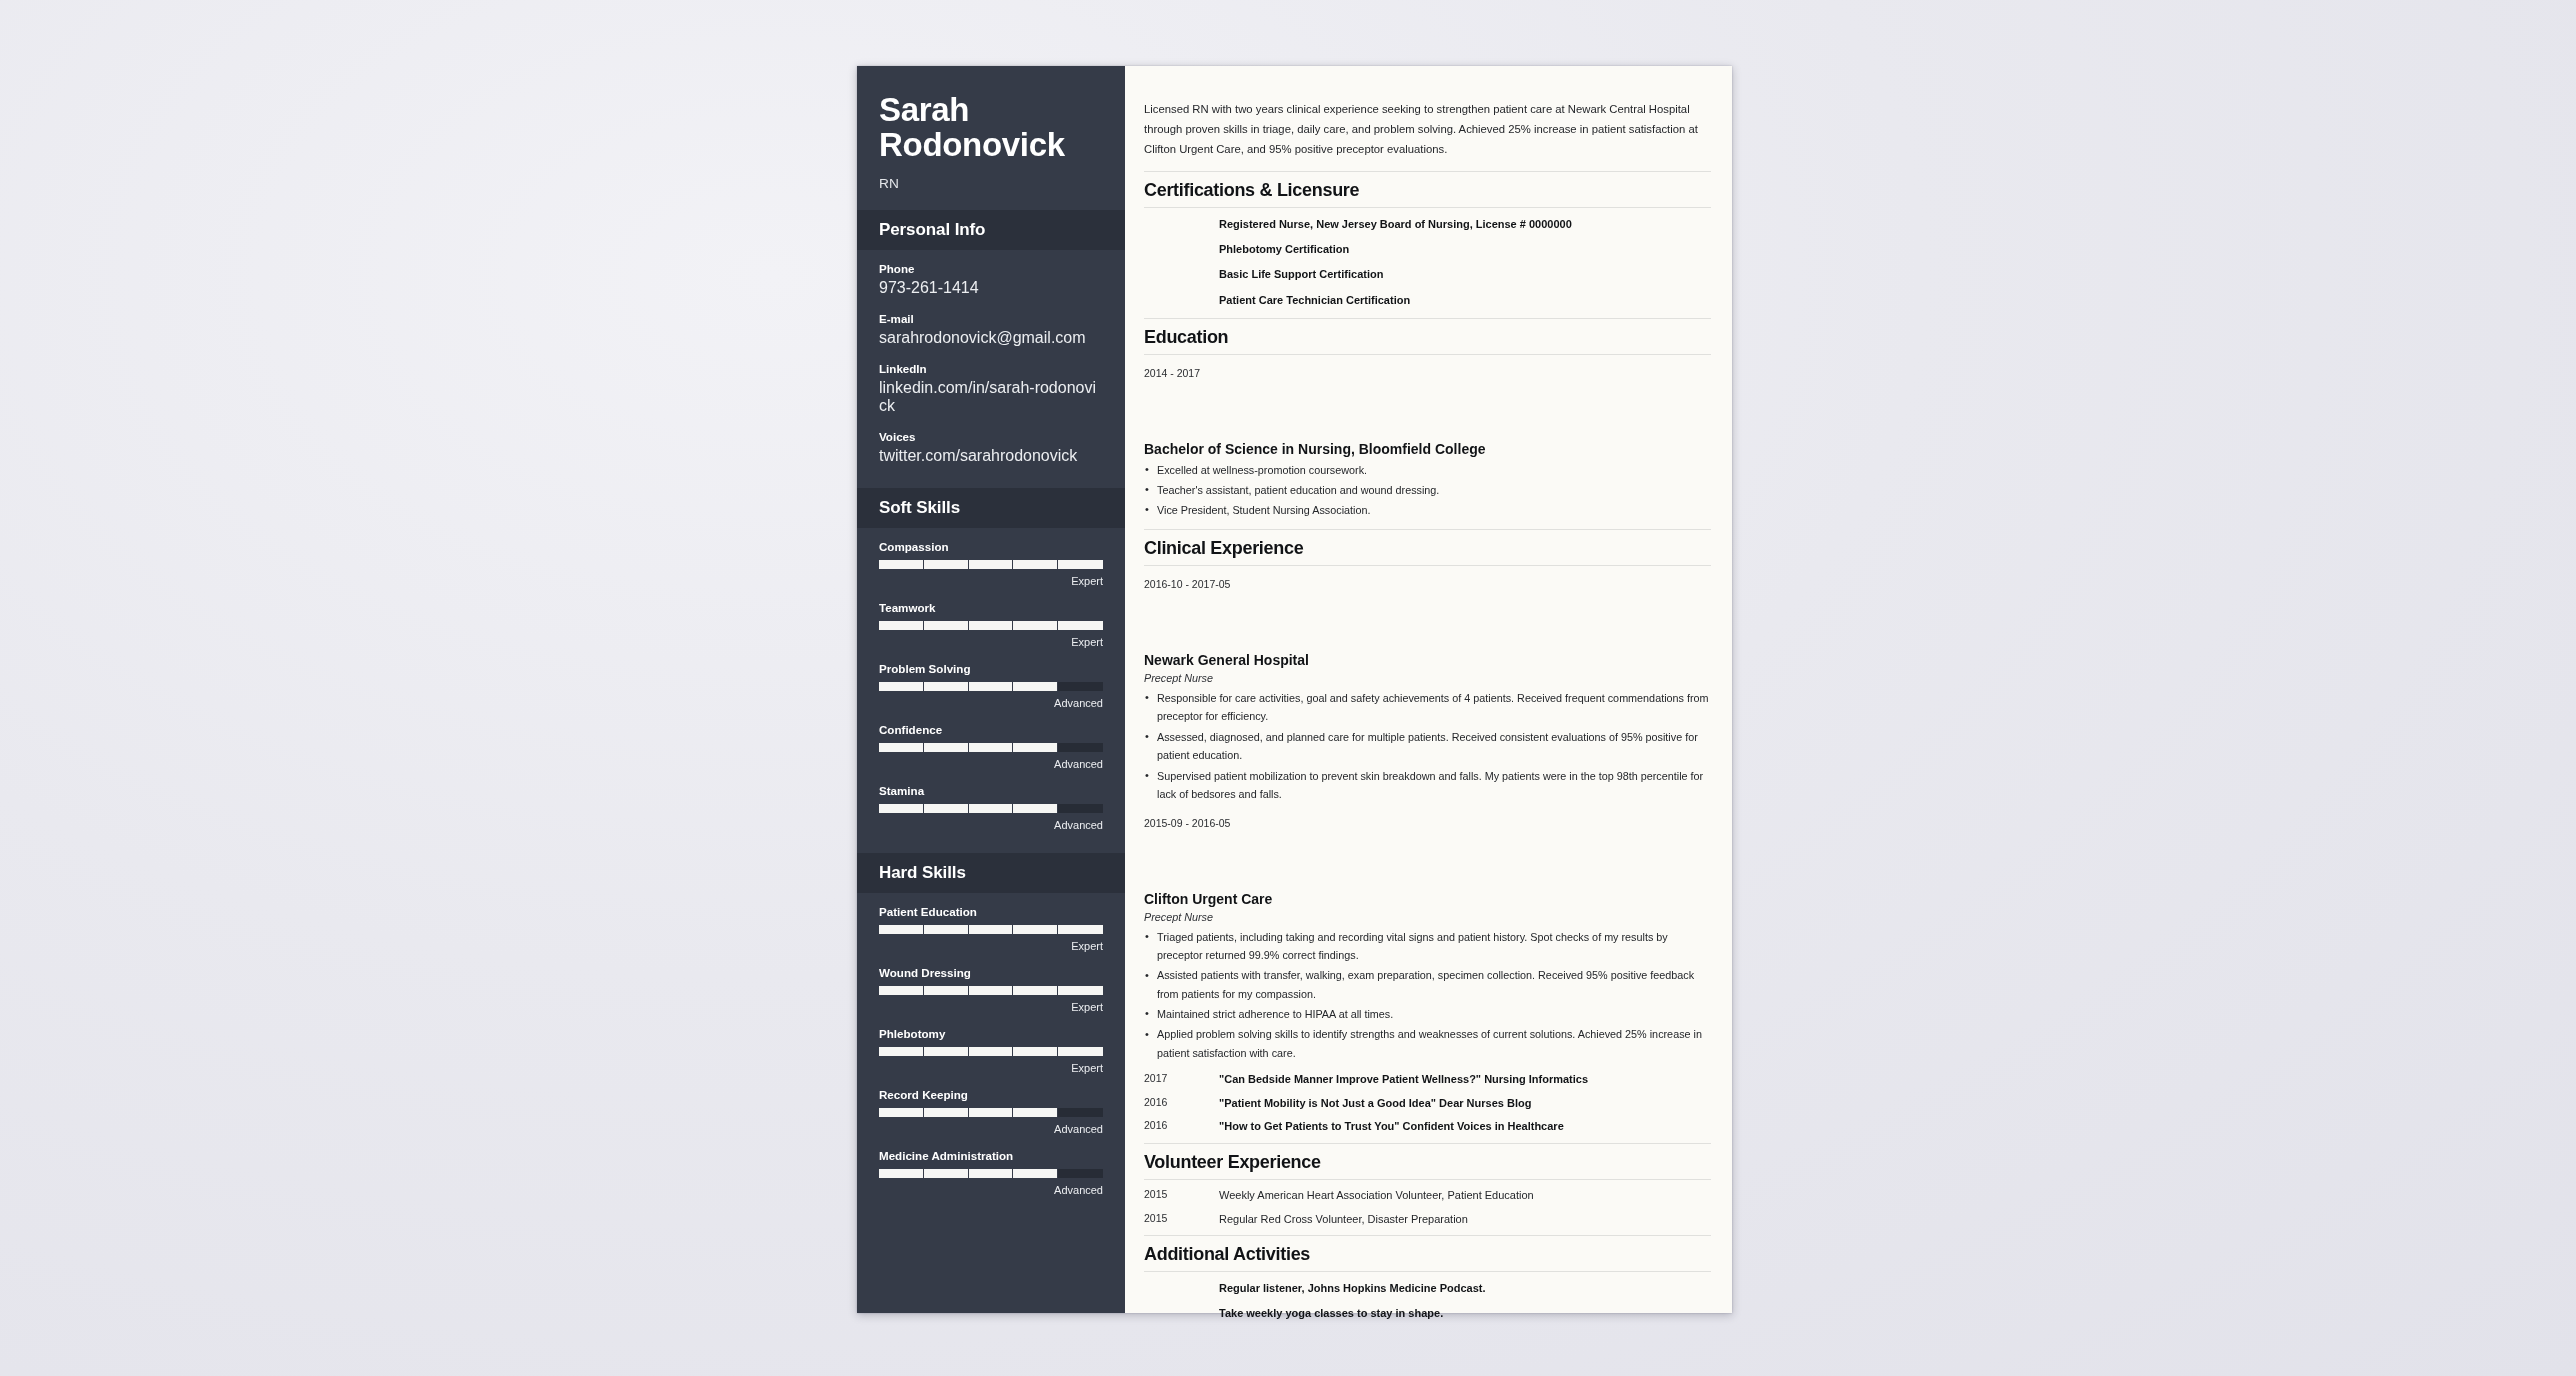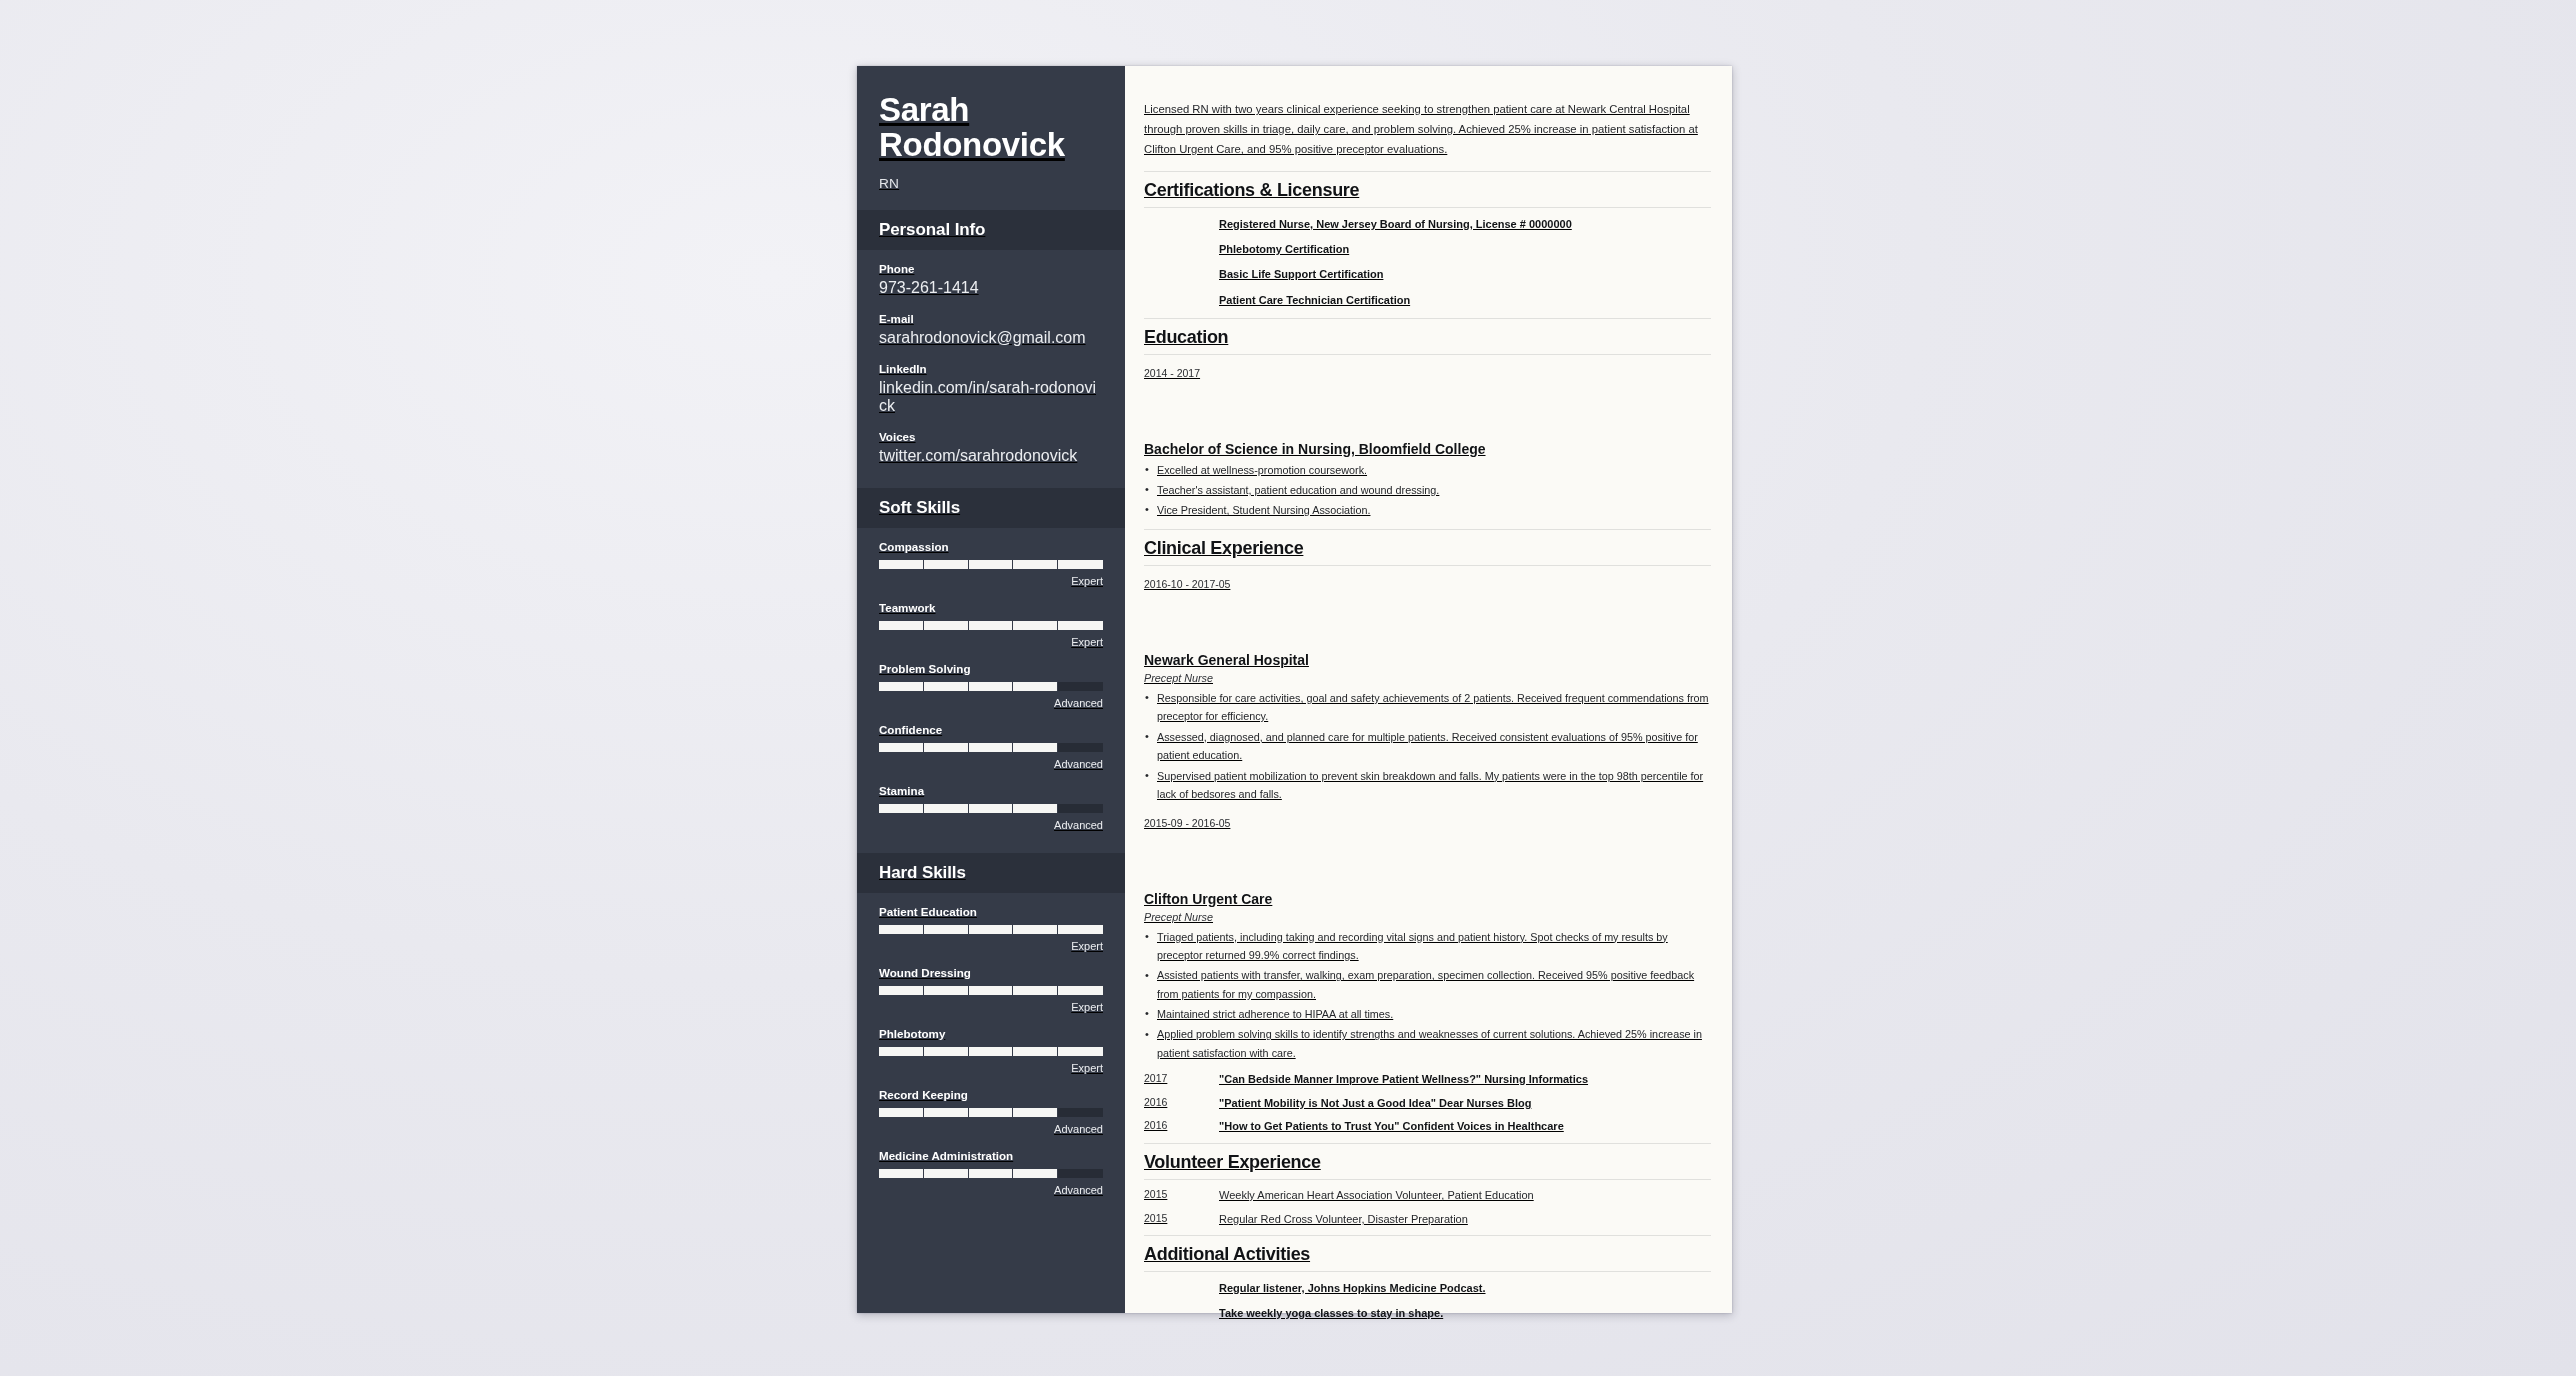--- a/index.html
+++ b/index.html
@@ -19,21 +19,20 @@
   
   #resume-page {
     position: absolute;
     left: 857px;
     top: 66px;
     width: 875px;
     height: 1247px;
     display: flex;
     box-shadow: 0 1.7px 8.6px rgba(40,40,60,0.28), 0 0 1.7px rgba(40,40,60,0.25);
     background: #0c4a6e;
-    text-decoration: underline;
   }
 
   
   #sidebar {
     width: 268px;
     flex: 0 0 268px;
     background: #353b48;
     color: #ffffff;
     position: relative;
   }
@@ -445,21 +444,21 @@
 
     <section class="section">
       <div class="section-title">Clinical Experience</div>
       <div id="experience-list">
     <div class="entry">
       <div class="entry-date">2016-10 - 2017-05</div>
       <div class="entry-body">
         <div class="entry-heading">Newark General Hospital</div>
         <div class="entry-subtitle">Precept Nurse</div>
         <ul class="bullets">
-          <li>Responsible for care activities, goal and safety achievements of 2 patients. Received frequent commendations from preceptor for efficiency.</li>
+          <li>Responsible for care activities, goal and safety achievements of 4 patients. Received frequent commendations from preceptor for efficiency.</li>
                 <li>Assessed, diagnosed, and planned care for multiple patients. Received consistent evaluations of 95% positive for patient education.</li>
                 <li>Supervised patient mobilization to prevent skin breakdown and falls. My patients were in the top 98th percentile for lack of bedsores and falls.</li>
         </ul>
       </div>
     </div>
     <div class="entry">
       <div class="entry-date">2015-09 - 2016-05</div>
       <div class="entry-body">
         <div class="entry-heading">Clifton Urgent Care</div>
         <div class="entry-subtitle">Precept Nurse</div>

